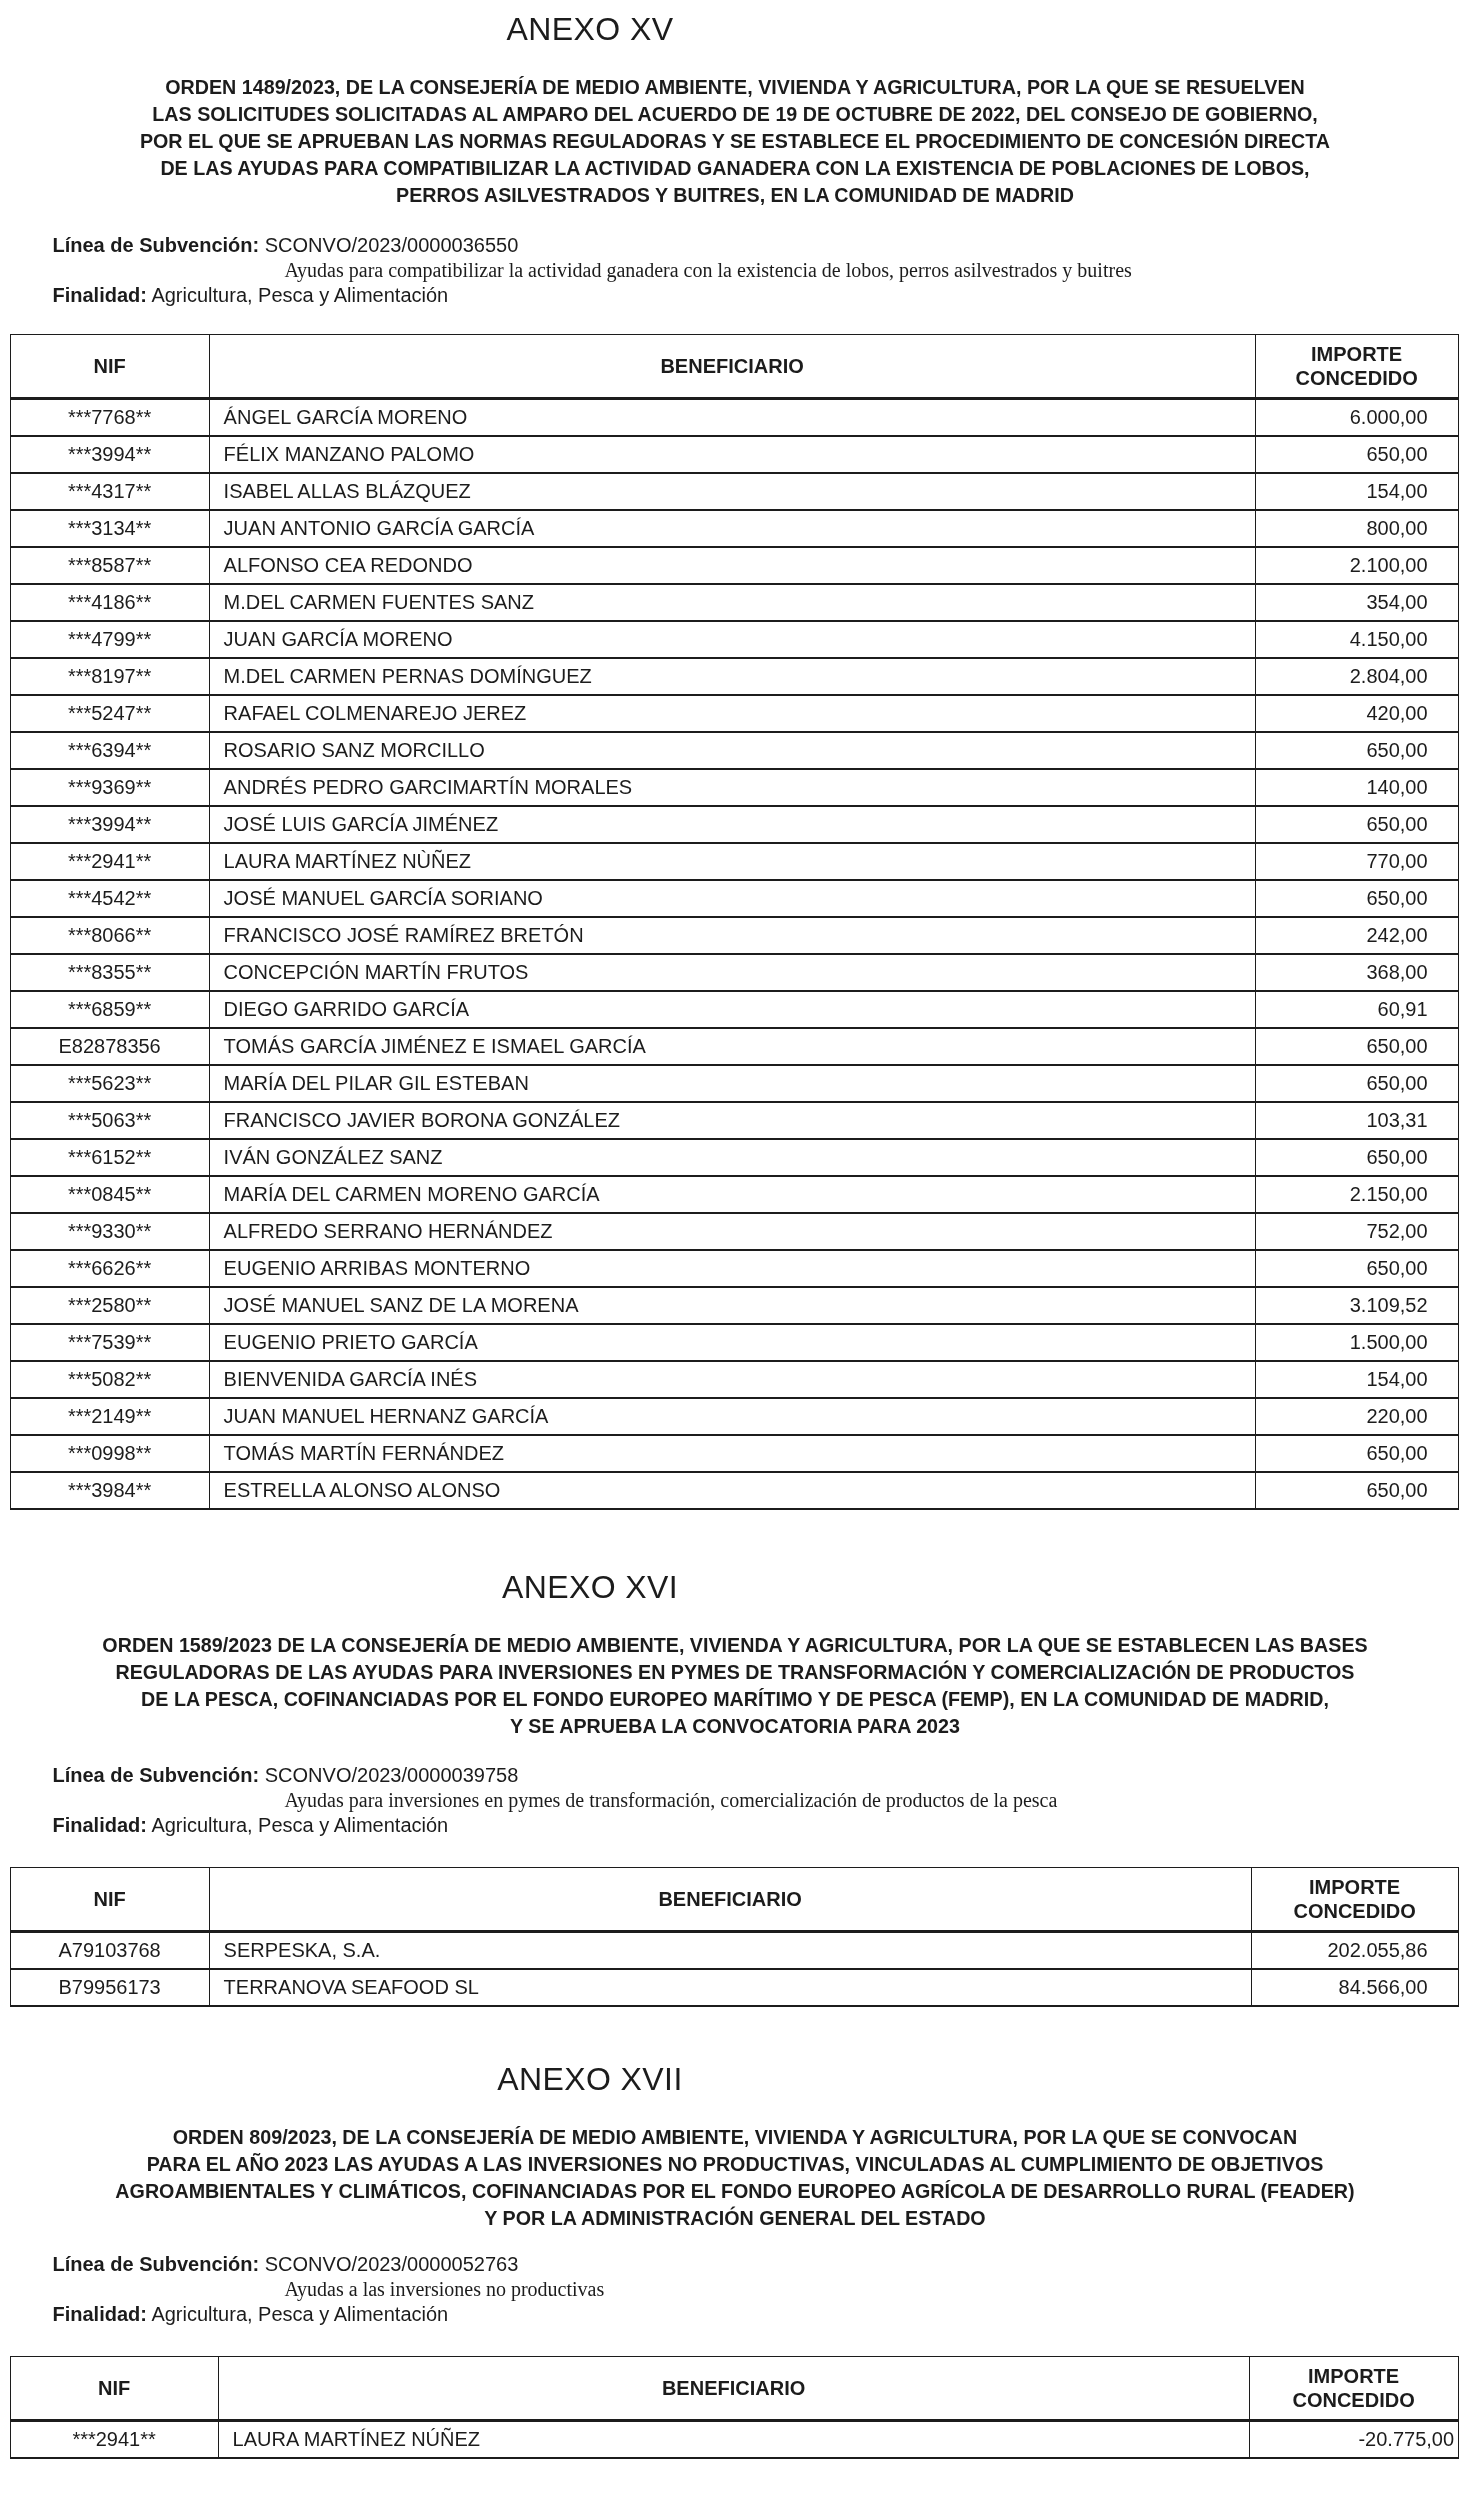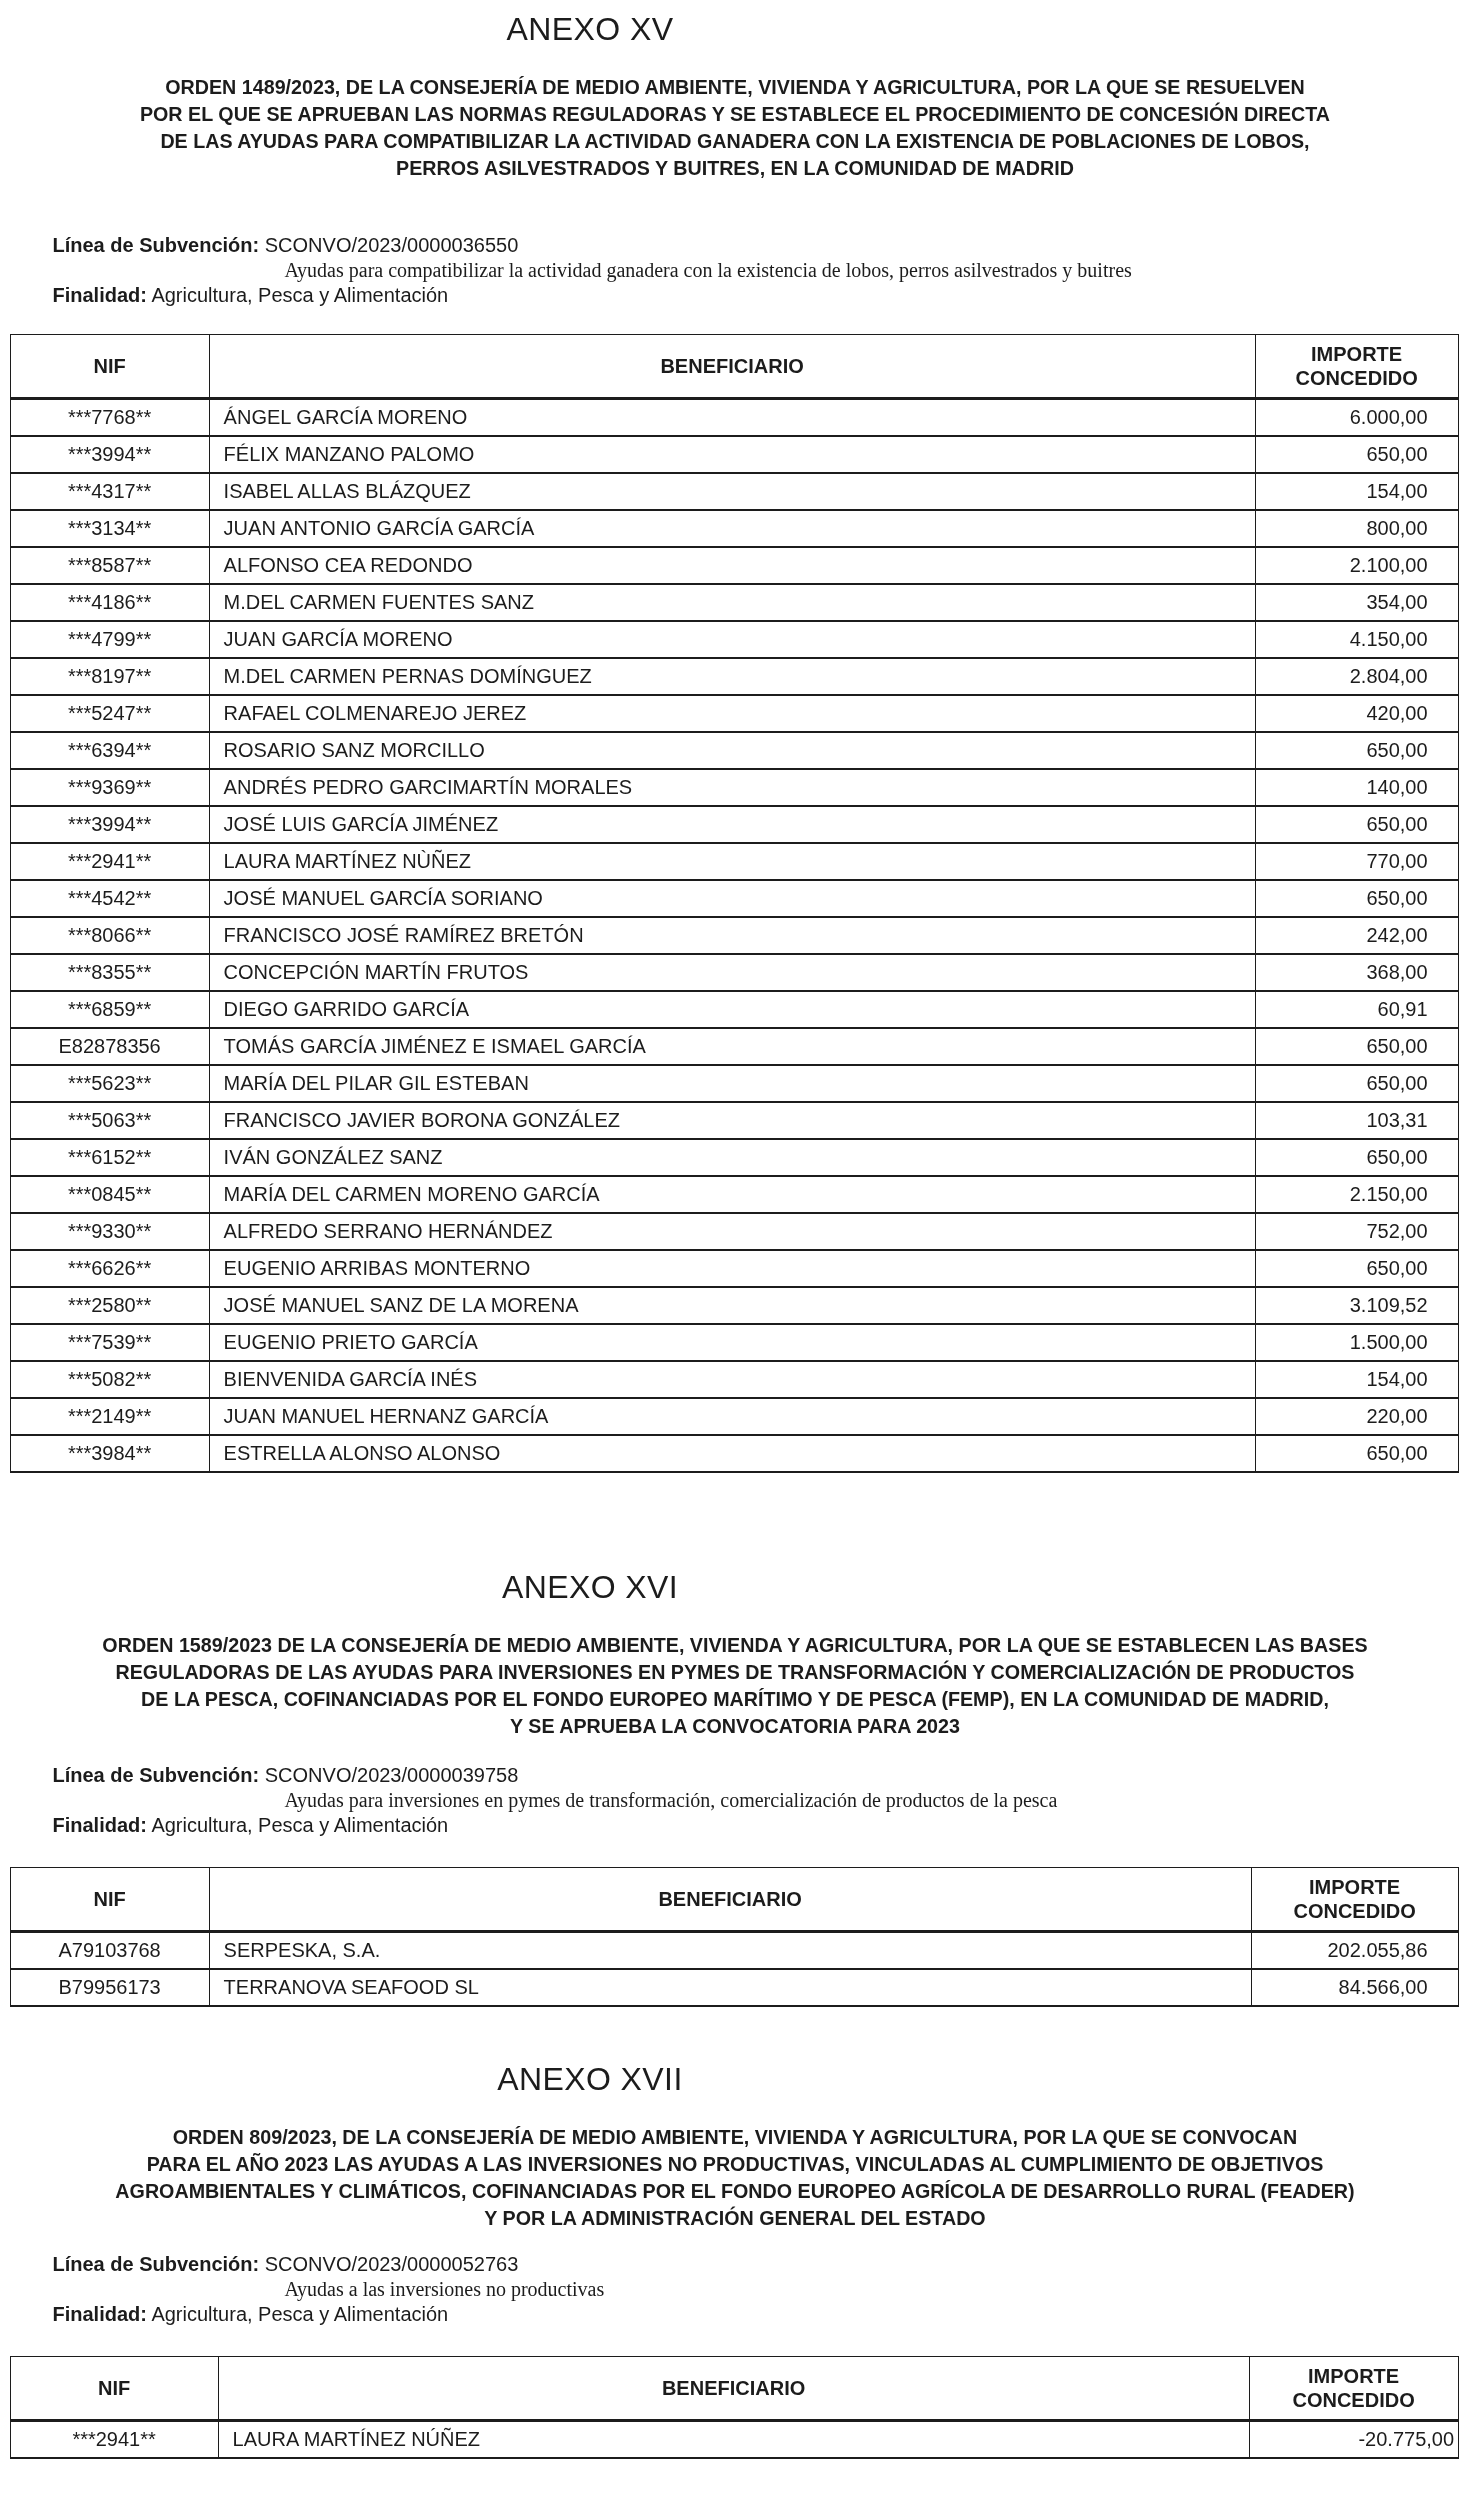--- a/index.html
+++ b/index.html
@@ -26,20 +26,21 @@
   table.t3 tr.body-row td.imp { padding-right:3.5px; }
   table.t3 tr.body-row td.ben { padding-left:14px; }
 </style>
 </head>
 <body>
 
 <div class="anexo-title" style="top:9.6px;">ANEXO XV</div>
 
 <div class="orden" style="top:74px;">
   <div>ORDEN 1489/2023, DE LA CONSEJERÍA DE MEDIO AMBIENTE, VIVIENDA Y AGRICULTURA, POR LA QUE SE RESUELVEN</div>
+  <div>LAS SOLICITUDES SOLICITADAS AL AMPARO DEL ACUERDO DE 19 DE OCTUBRE DE 2022, DEL CONSEJO DE GOBIERNO,</div>
   <div>POR EL QUE SE APRUEBAN LAS NORMAS REGULADORAS Y SE ESTABLECE EL PROCEDIMIENTO DE CONCESIÓN DIRECTA</div>
   <div>DE LAS AYUDAS PARA COMPATIBILIZAR LA ACTIVIDAD GANADERA CON LA EXISTENCIA DE POBLACIONES DE LOBOS,</div>
   <div>PERROS ASILVESTRADOS Y BUITRES, EN LA COMUNIDAD DE MADRID</div>
 </div>
 
 <div class="linea" style="top:233px;">
   <div class="row"><b>Línea de Subvención:</b> <span>SCONVO/2023/0000036550</span></div>
   <div class="row desc">Ayudas para compatibilizar la actividad ganadera con la existencia de lobos, perros asilvestrados y buitres</div>
   <div class="row"><b>Finalidad:</b> <span>Agricultura, Pesca y Alimentación</span></div>
 </div>
@@ -192,20 +193,25 @@
         <td class="nif">***5082**</td>
         <td class="ben">BIENVENIDA GARCÍA INÉS</td>
         <td class="imp">154,00</td>
       </tr>
       <tr class="body-row" style="height: 37px;">
         <td class="nif">***2149**</td>
         <td class="ben">JUAN MANUEL HERNANZ GARCÍA</td>
         <td class="imp">220,00</td>
       </tr>
       <tr class="body-row" style="height: 37px;">
+        <td class="nif">***0998**</td>
+        <td class="ben">TOMÁS MARTÍN FERNÁNDEZ</td>
+        <td class="imp">650,00</td>
+      </tr>
+      <tr class="body-row" style="height: 37px;">
         <td class="nif">***3984**</td>
         <td class="ben">ESTRELLA ALONSO ALONSO</td>
         <td class="imp">650,00</td>
       </tr>
     </tbody>
 </table>
 
 <div class="anexo-title" style="top:1568px;">ANEXO XVI</div>
 
 <div class="orden" style="top:1632px;">

